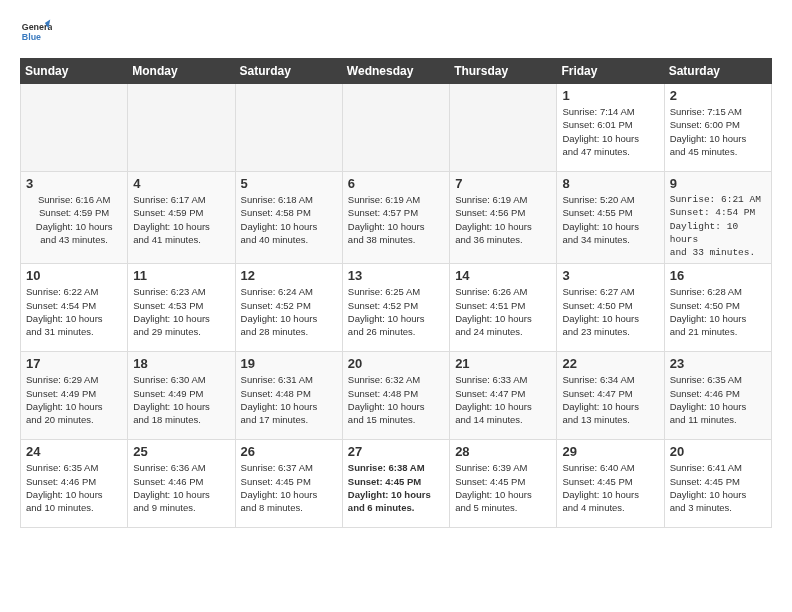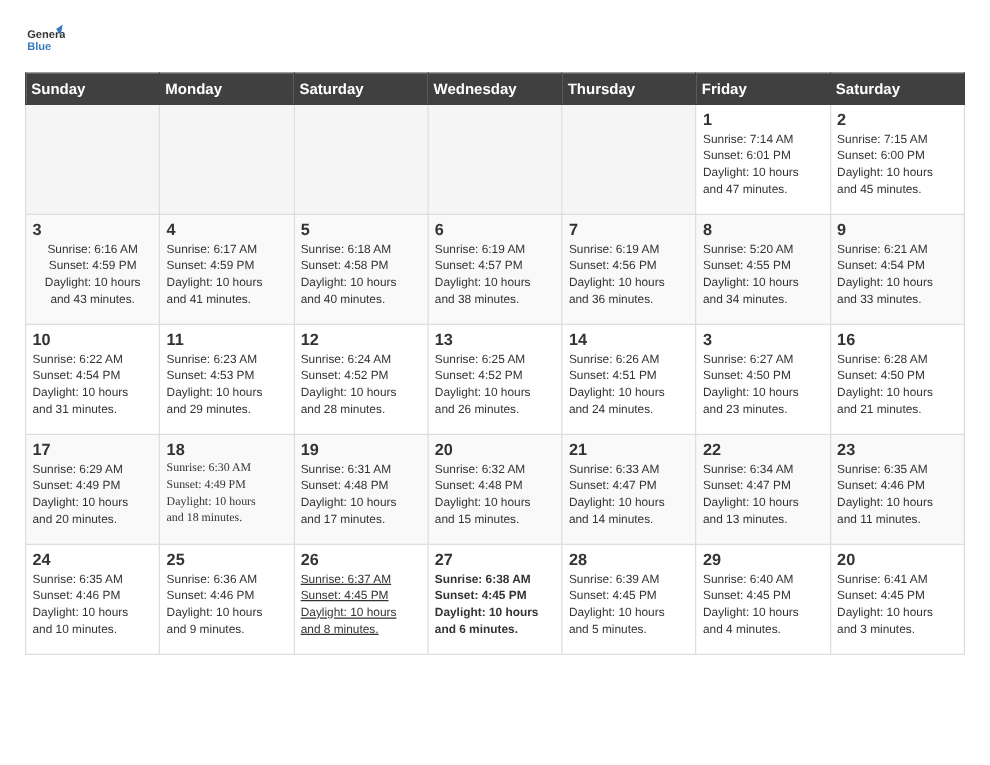--- a/index.html
+++ b/index.html
@@ -167,21 +167,21 @@
         </td>
         <td>
           <span class="day-num">8</span>
           <div class="day-info" style="white-space: pre-line;">Sunrise: 5:20 AM
 Sunset: 4:55 PM
 Daylight: 10 hours
 and 34 minutes.</div>
         </td>
         <td>
           <span class="day-num">9</span>
-          <div class="day-info" style="white-space: pre-line;">Sunrise: 6:21 AM
+          <div class="day-info" style="white-space: pre-line; font-family: Liberation Mono, monospace;">Sunrise: 6:21 AM
 Sunset: 4:54 PM
 Daylight: 10 hours
 and 33 minutes.</div>
         </td>
       </tr>
       <tr>
         <td>
           <span class="day-num">10</span>
           <div class="day-info" style="white-space: pre-line;">Sunrise: 6:22 AM
 Sunset: 4:54 PM
@@ -234,21 +234,21 @@
       <tr>
         <td>
           <span class="day-num">17</span>
           <div class="day-info" style="white-space: pre-line;">Sunrise: 6:29 AM
 Sunset: 4:49 PM
 Daylight: 10 hours
 and 20 minutes.</div>
         </td>
         <td>
           <span class="day-num">18</span>
-          <div class="day-info" style="white-space: pre-line; font-family: Liberation Serif, serif;">Sunrise: 6:30 AM
+          <div class="day-info" style="white-space: pre-line;">Sunrise: 6:30 AM
 Sunset: 4:49 PM
 Daylight: 10 hours
 and 18 minutes.</div>
         </td>
         <td>
           <span class="day-num">19</span>
           <div class="day-info" style="white-space: pre-line;">Sunrise: 6:31 AM
 Sunset: 4:48 PM
 Daylight: 10 hours
 and 17 minutes.</div>
@@ -292,21 +292,21 @@
         </td>
         <td>
           <span class="day-num">25</span>
           <div class="day-info" style="white-space: pre-line;">Sunrise: 6:36 AM
 Sunset: 4:46 PM
 Daylight: 10 hours
 and 9 minutes.</div>
         </td>
         <td>
           <span class="day-num">26</span>
-          <div class="day-info" style="white-space: pre-line; text-decoration: underline;">Sunrise: 6:37 AM
+          <div class="day-info" style="white-space: pre-line;">Sunrise: 6:37 AM
 Sunset: 4:45 PM
 Daylight: 10 hours
 and 8 minutes.</div>
         </td>
         <td>
           <span class="day-num">27</span>
           <div class="day-info" style="white-space: pre-line; font-weight: bold;">Sunrise: 6:38 AM
 Sunset: 4:45 PM
 Daylight: 10 hours
 and 6 minutes.</div>

